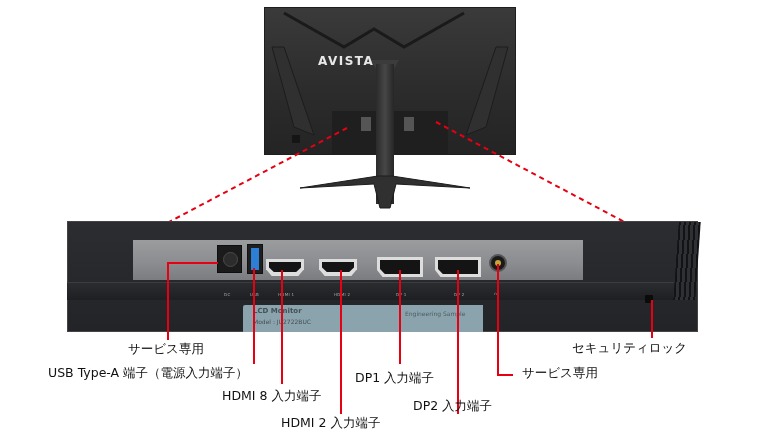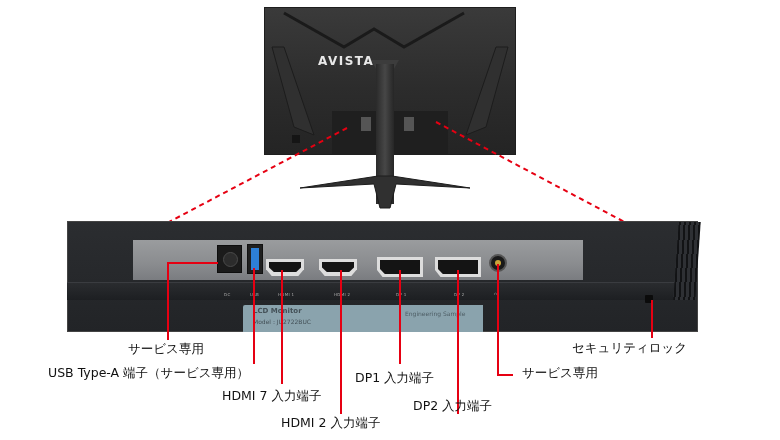--- a/index.html
+++ b/index.html
@@ -163,19 +163,19 @@
 <div class="line" style="left:399px;top:270px;width:2px;height:94px"></div>
 
 <div class="line" style="left:457px;top:270px;width:2px;height:144px"></div>
 
 <div class="line" style="left:497px;top:264px;width:2px;height:112px"></div>
 <div class="line" style="left:497px;top:374px;width:16px;height:2px"></div>
 
 <div class="line" style="left:651px;top:300px;width:2px;height:38px"></div>
 
 <span class="callout" style="left:128px;top:343px">サービス専用</span>
-<span class="callout" style="left:48px;top:367px">USB Type-A 端子（サービス専用）</span>
-<span class="callout" style="left:222px;top:390px">HDMI 7 入力端子</span>
+<span class="callout" style="left:48px;top:367px">USB Type-A 端子（電源入力端子）</span>
+<span class="callout" style="left:222px;top:390px">HDMI 8 入力端子</span>
 <span class="callout" style="left:281px;top:417px">HDMI 2 入力端子</span>
 <span class="callout" style="left:355px;top:372px">DP1 入力端子</span>
 <span class="callout" style="left:413px;top:400px">DP2 入力端子</span>
 <span class="callout" style="left:522px;top:367px">サービス専用</span>
 <span class="callout" style="left:572px;top:342px">セキュリティロック</span>
 
 </body></html>

